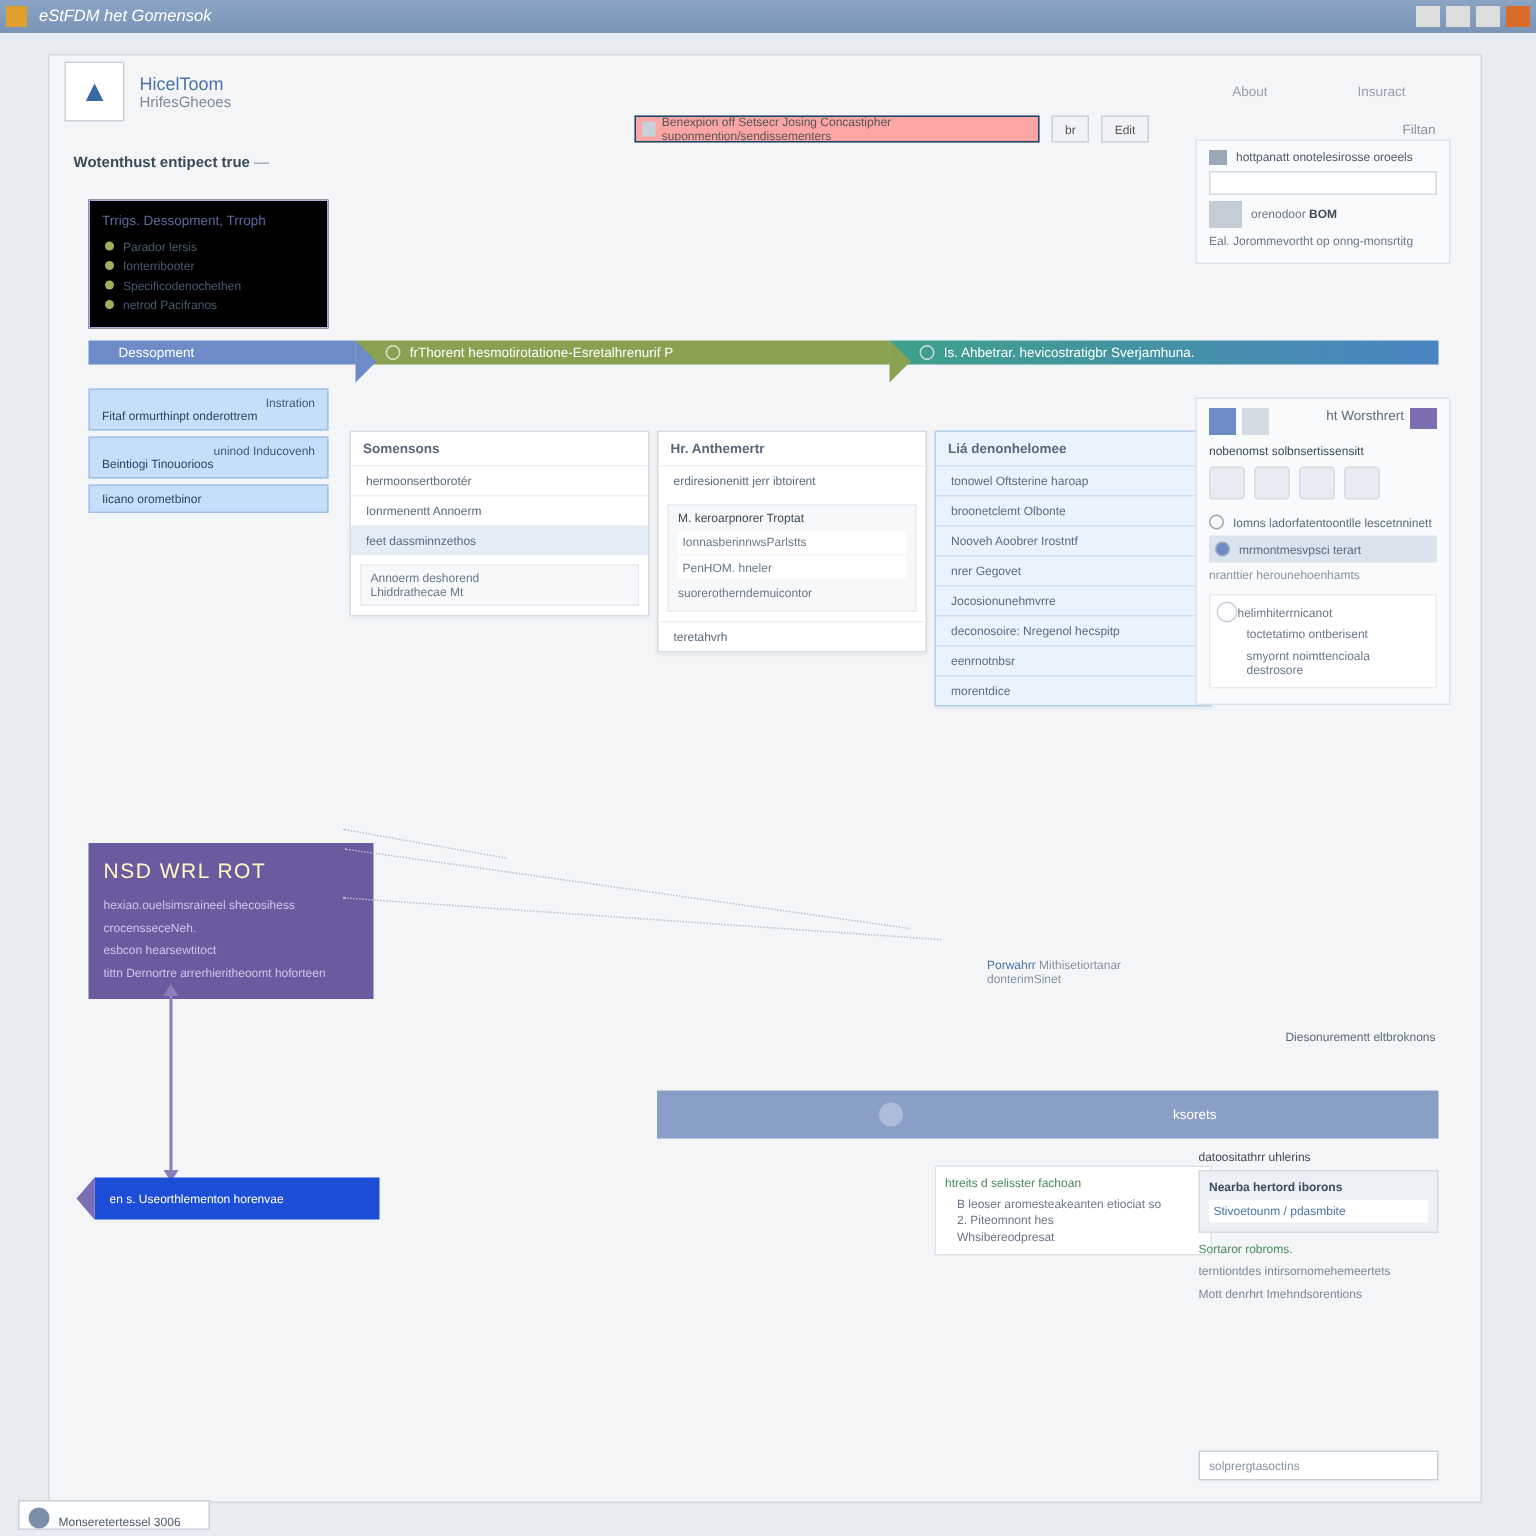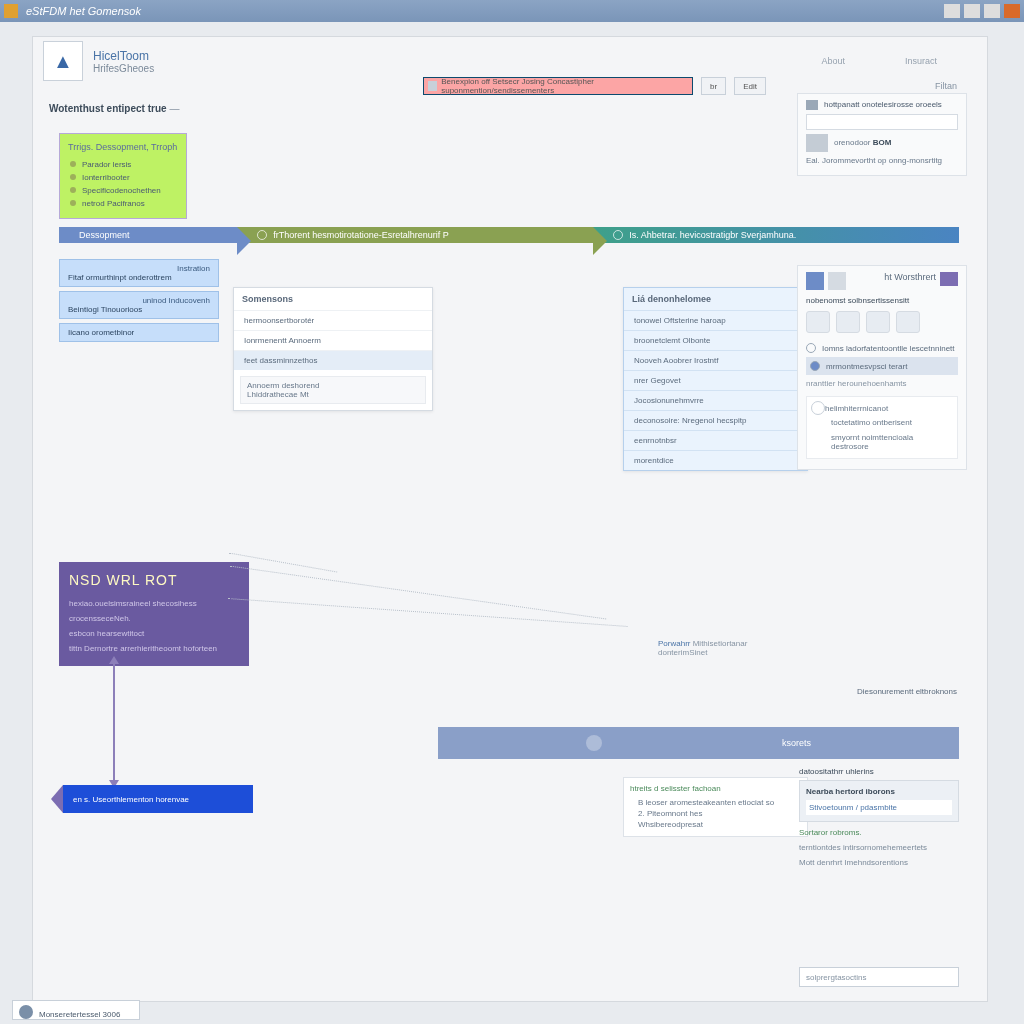--- a/index.html
+++ b/index.html
@@ -16,21 +16,21 @@
 .hdr .apptitle{color:#4a74a7;font-size:12px}
 .hdr .apptitle .sub{color:#7b8a9a;font-size:10px}
 .tabs{margin-left:auto;display:flex;gap:60px;color:#96a2af;font-size:9px;margin-right:40px}
 .searchrow{display:flex;align-items:center;gap:8px;padding:0 10px;margin-top:-8px;margin-left:380px}
 .searchrow .sbox{width:270px;height:18px;background:#fca5a5;border:1px solid #0c4a6e;font-size:8px;padding:2px 4px;display:flex;align-items:center}
 .searchrow .sbox .sicon{width:10px;height:10px;background:#c8d0d9;margin-right:4px}
 .searchrow .sbtn{height:18px;padding:0 8px;background:#f0f2f5;border:1px solid #c8d0d9;font-size:8px;display:flex;align-items:center}
 .searchrow .filter{margin-left:auto;color:#8694a3;font-size:9px;margin-right:20px}
 .crumb{padding:8px 16px;font-size:10px;color:#3c4b5a;font-weight:bold}
 .crumb .dash{color:#8694a3;font-weight:normal}
-.stage-box{position:absolute;background:#bef264;border:1px solid #b6a9d8;padding:8px;width:128px}
+.stage-box{position:absolute;background:#000000;border:1px solid #b6a9d8;padding:8px;width:160px}
 .stage-box .st-title{color:#5b6b9e;font-size:9px;margin-bottom:6px}
 .stage-box ul{list-style:none}
 .stage-box li{color:#4a5a73;font-size:8px;padding:2px 0 2px 14px;position:relative}
 .stage-box li::before{content:"";position:absolute;left:2px;top:3px;width:6px;height:6px;border-radius:50%;background:#9db05a}
 .chevrons{position:absolute;left:26px;top:190px;right:28px;height:28px;display:flex}
 .chev{height:16px;display:flex;align-items:center;padding:0 20px;color:#fff;font-size:9px;position:relative}
 .chev::after{content:"";position:absolute;right:-14px;top:0;border-left:14px solid;border-top:14px solid transparent;border-bottom:14px solid transparent;z-index:2}
 .chev1{background:#6d8cc7;width:180px}.chev1::after{border-left-color:#6d8cc7}
 .chev2{background:#8aa152;width:360px}.chev2::after{border-left-color:#8aa152}
 .chev3{background:linear-gradient(90deg,#3ea08a,#4a84c2);width:370px}.chev3::after{display:none}
@@ -175,20 +175,31 @@
     <div class="ph">Somensons</div>
     <div class="row">hermoonsertborotér</div>
     <div class="row">Ionrmenentt Annoerm</div>
     <div class="row hl">feet dassminnzethos</div>
     <div class="sect">
       <div>Annoerm deshorend</div>
       <div>Lhiddrathecae Mt</div>
     </div>
   </div>
 
+  <div class="panel panel2">
+    <div class="ph">Hr. Anthemertr</div>
+    <div class="row">erdiresionenitt jerr ibtoirent</div>
+    <div class="sect">
+      <div style="color:#3c4b5a;margin-bottom:4px">M. keroarpnorer Troptat</div>
+      <div style="background:#fff;padding:3px;margin:2px 0">IonnasberinnwsParlstts</div>
+      <div style="background:#fff;padding:3px;margin:2px 0">PenHOM. hneler</div>
+      <div style="padding:3px 0">suorerotherndemuicontor</div>
+    </div>
+    <div class="row">teretahvrh</div>
+  </div>
 
   <div class="panel panel3">
     <div class="ph">Liá denonhelomee</div>
     <div class="row">tonowel Oftsterine haroap</div>
     <div class="row">broonetclemt Olbonte</div>
     <div class="row">Nooveh Aoobrer Irostntf</div>
     <div class="row">nrer Gegovet</div>
     <div class="row">Jocosionunehmvrre</div>
     <div class="row">deconosoire: Nregenol hecspitp</div>
     <div class="row">eenrnotnbsr</div>

